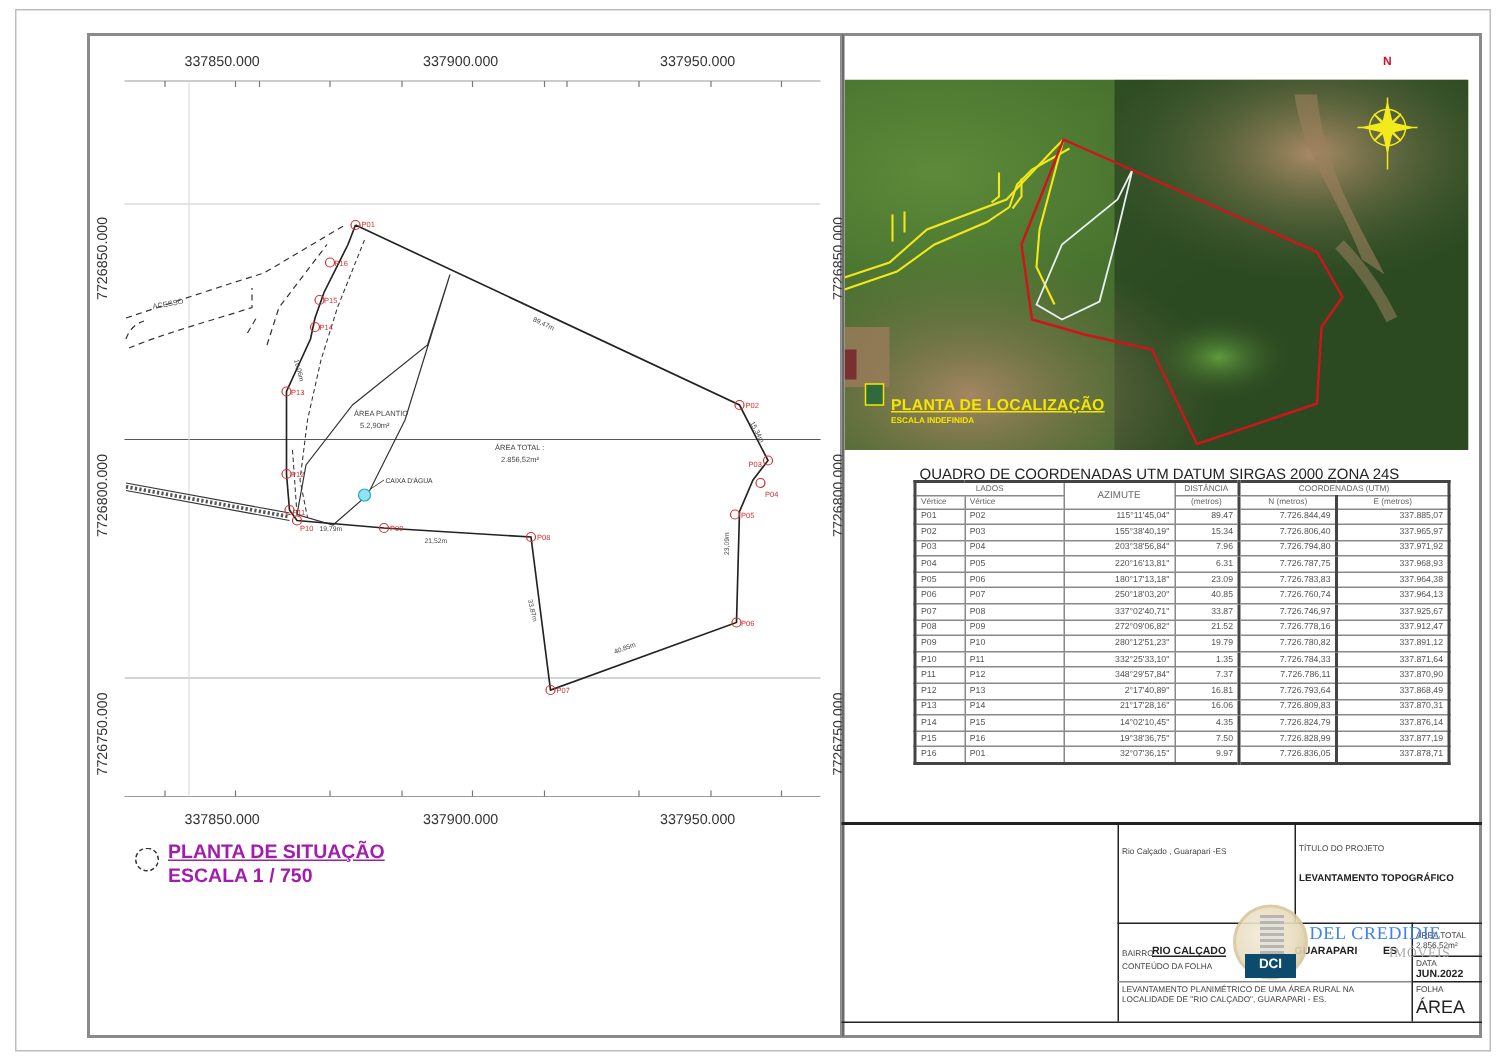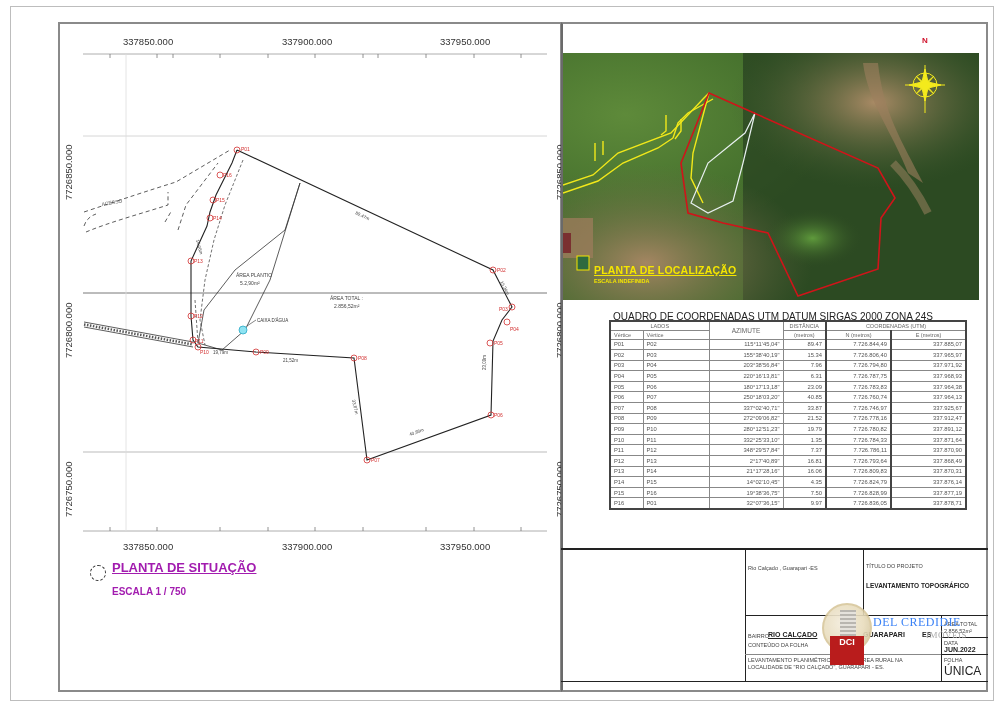--- a/index.html
+++ b/index.html
@@ -10,21 +10,21 @@
   .frame-left { position: absolute; left: 58px; top: 22px; width: 503px; height: 670px; border: 2px solid #8a8a8a; border-right: 1px solid #8a8a8a; }
   .frame-right { position: absolute; left: 561px; top: 22px; width: 427px; height: 670px; border: 2px solid #8a8a8a; border-left: 2px solid #6a6a6a; }
 
   .coord-label { position: absolute; font-size: 9.5px; color: #333; white-space: nowrap; margin-left: 20px; }
   .coord-vert { position: absolute; font-size: 9.5px; color: #333; white-space: nowrap; transform: rotate(-90deg); transform-origin: left top; }
 
   svg text { font-family: "Liberation Sans", sans-serif; }
 
   .situ-title { position: absolute; left: 112px; top: 560px; font-weight: bold; color: #a21caf; }
   .situ-title .t1 { font-size: 13px; text-decoration: underline; }
-  .situ-title .t2 { font-size: 10px; margin-top: 11px; }
+  .situ-title .t2 { font-size: 13px; margin-top: 1px; }
   .situ-circle { position: absolute; left: 90px; top: 565px; width: 16px; height: 16px; border: 1px dashed #333; border-radius: 50%; }
 
   .sat { position: absolute; left: 563px; top: 53px; width: 416px; height: 247px; overflow: hidden; }
   .north { position: absolute; left: 922px; top: 36px; font-size: 8px; font-weight: bold; color: #d0102a; }
   .loc-title { position: absolute; left: 594px; top: 264px; font-size: 10.5px; font-weight: bold; color: #f5e600; text-decoration: underline; letter-spacing: 0.2px; }
   .loc-sub { position: absolute; left: 594px; top: 278px; font-size: 5.5px; font-weight: bold; color: #f5e600; }
 
   .tbl-title { position: absolute; left: 613px; top: 311px; font-size: 10px; color: #222; letter-spacing: 0; white-space: nowrap; }
   table.coords { position: absolute; left: 609px; top: 320px; width: 358px; border-collapse: collapse; font-size: 5.8px; color: #555; }
   table.coords td, table.coords th { border: 1px solid #888; height: 10.6px; padding: 0 3px; font-weight: normal; white-space: nowrap; }
@@ -33,21 +33,21 @@
   table.coords td.r { text-align: right; }
   table.coords .thick-l { border-left: 2px solid #444; }
   table.coords { border: 2px solid #444; }
 
   .tb { position: absolute; border-color: #222; border-style: solid; border-width: 0; }
   .tb-text { position: absolute; font-size: 5.5px; color: #444; white-space: nowrap; }
   .tb-bold { position: absolute; font-size: 7px; font-weight: bold; color: #222; white-space: nowrap; }
 
   .logo { position: absolute; left: 822px; top: 603px; width: 50px; height: 50px; border-radius: 50%; background: radial-gradient(circle at 40% 40%, #f3ecdc 0%, #e8dcbc 55%, #c9b98f 100%); border: 2px solid #d8c79c; opacity: 0.9; }
   .logo-bld { position: absolute; left: 840px; top: 610px; width: 16px; height: 30px; background: repeating-linear-gradient(0deg, #b9b6b0 0 2px, #e5e2dc 2px 4px); }
-  .logo-dcr { position: absolute; left: 830px; top: 636px; width: 34px; height: 29px; background: #b91c1c; color: #fff; font-size: 9px; font-weight: bold; text-align: center; line-height: 12px; }
+  .logo-dcr { position: absolute; left: 830px; top: 636px; width: 34px; height: 16px; background: #0c4a6e; color: #fff; font-size: 9px; font-weight: bold; text-align: center; line-height: 12px; }
   .logo-name { position: absolute; left: 873px; top: 615px; font-family: "Liberation Serif", serif; font-size: 12px; color: #3b82f6; letter-spacing: 0.5px; white-space: nowrap; }
   .logo-sub { position: absolute; left: 926px; top: 630px; font-family: "Liberation Serif", serif; font-size: 9px; color: #aaa; white-space: nowrap; letter-spacing: 0.5px; }
 </style>
 </head>
 <body>
 
 <div class="sheet"></div>
 
 <div class="frame-left"></div>
 
@@ -420,19 +420,19 @@
 <div class="tb-bold" style="left:863px;top:631px;font-size:7px;">GUARAPARI</div>
 <div class="tb-bold" style="left:922px;top:631px;font-size:7px;">ES</div>
 <div class="tb-text" style="left:748px;top:642px;">CONTEÚDO DA FOLHA</div>
 <div class="tb-text" style="left:748px;top:657px;width:190px;white-space:normal;line-height:7px;">LEVANTAMENTO PLANIMÉTRICO DE UMA ÁREA RURAL NA LOCALIDADE DE "RIO CALÇADO", GUARAPARI - ES.</div>
 
 <div class="tb-text" style="left:944px;top:621px;">ÁREA TOTAL</div>
 <div class="tb-text" style="left:944px;top:628px;">2.856,52m²</div>
 <div class="tb-text" style="left:944px;top:640px;">DATA</div>
 <div class="tb-bold" style="left:944px;top:646px;font-size:7px;">JUN.2022</div>
 <div class="tb-text" style="left:944px;top:657px;">FOLHA</div>
-<div class="tb-bold" style="left:944px;top:664px;font-size:12px;font-weight:normal;color:#222;">ÚNICA</div>
+<div class="tb-bold" style="left:944px;top:664px;font-size:12px;font-weight:normal;color:#222;">ÁREA</div>
 
 <div class="logo"></div>
 <div class="logo-bld"></div>
 <div class="logo-dcr">DCI</div>
 <div class="logo-name">DEL CREDIDIE</div>
 <div class="logo-sub">IMÓVEIS</div>
 
 </body></html>

